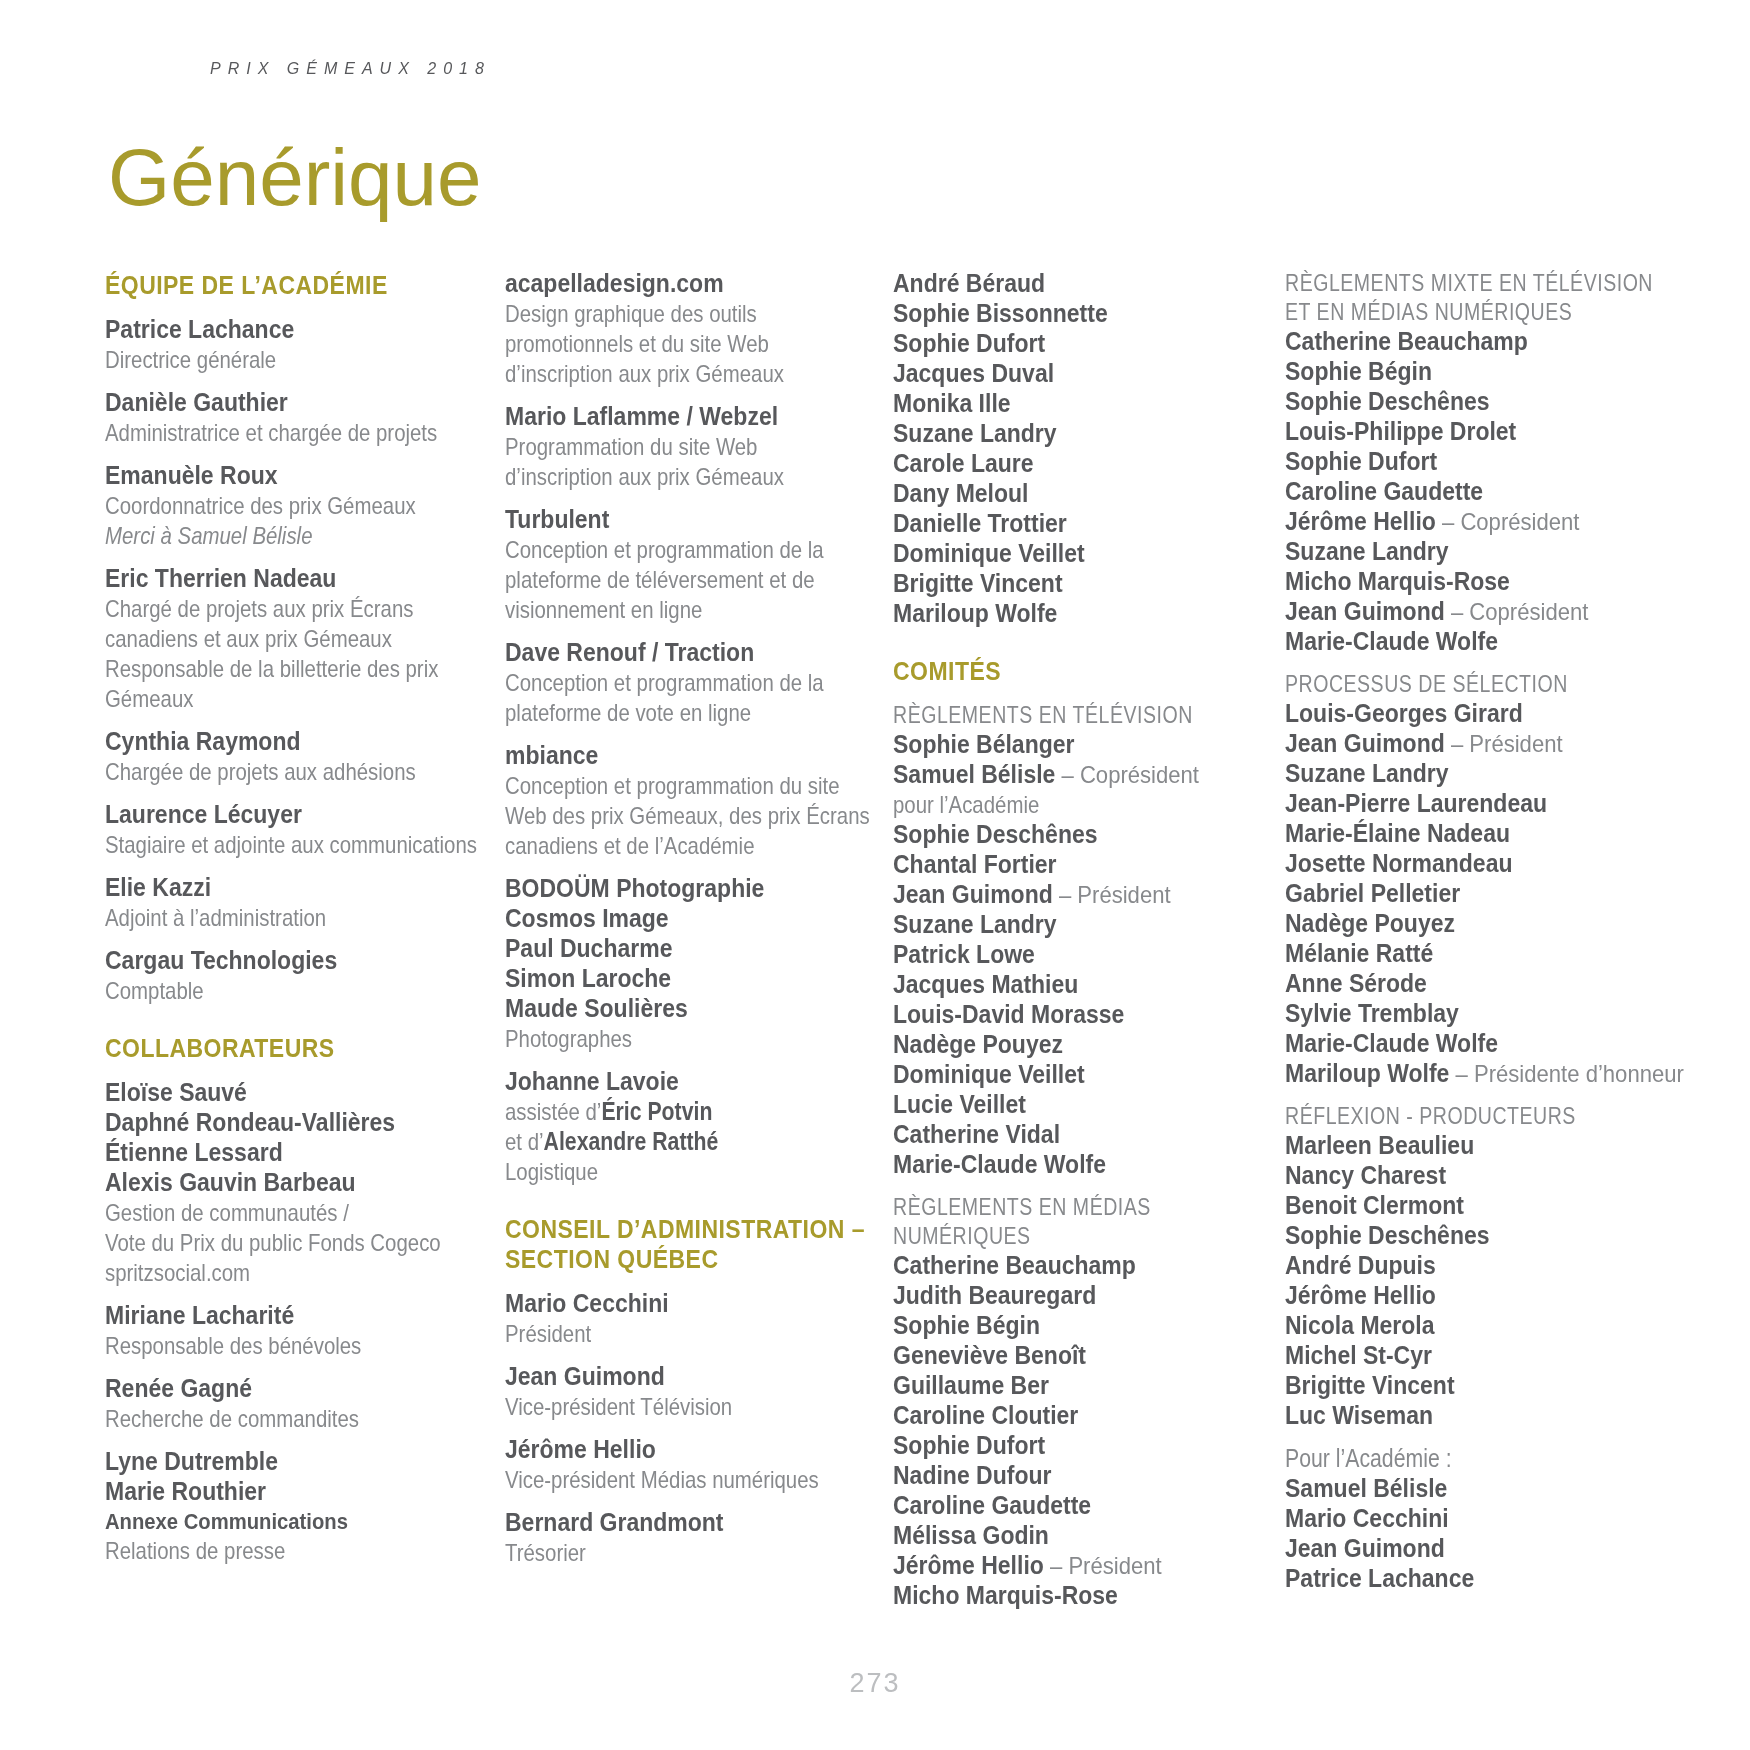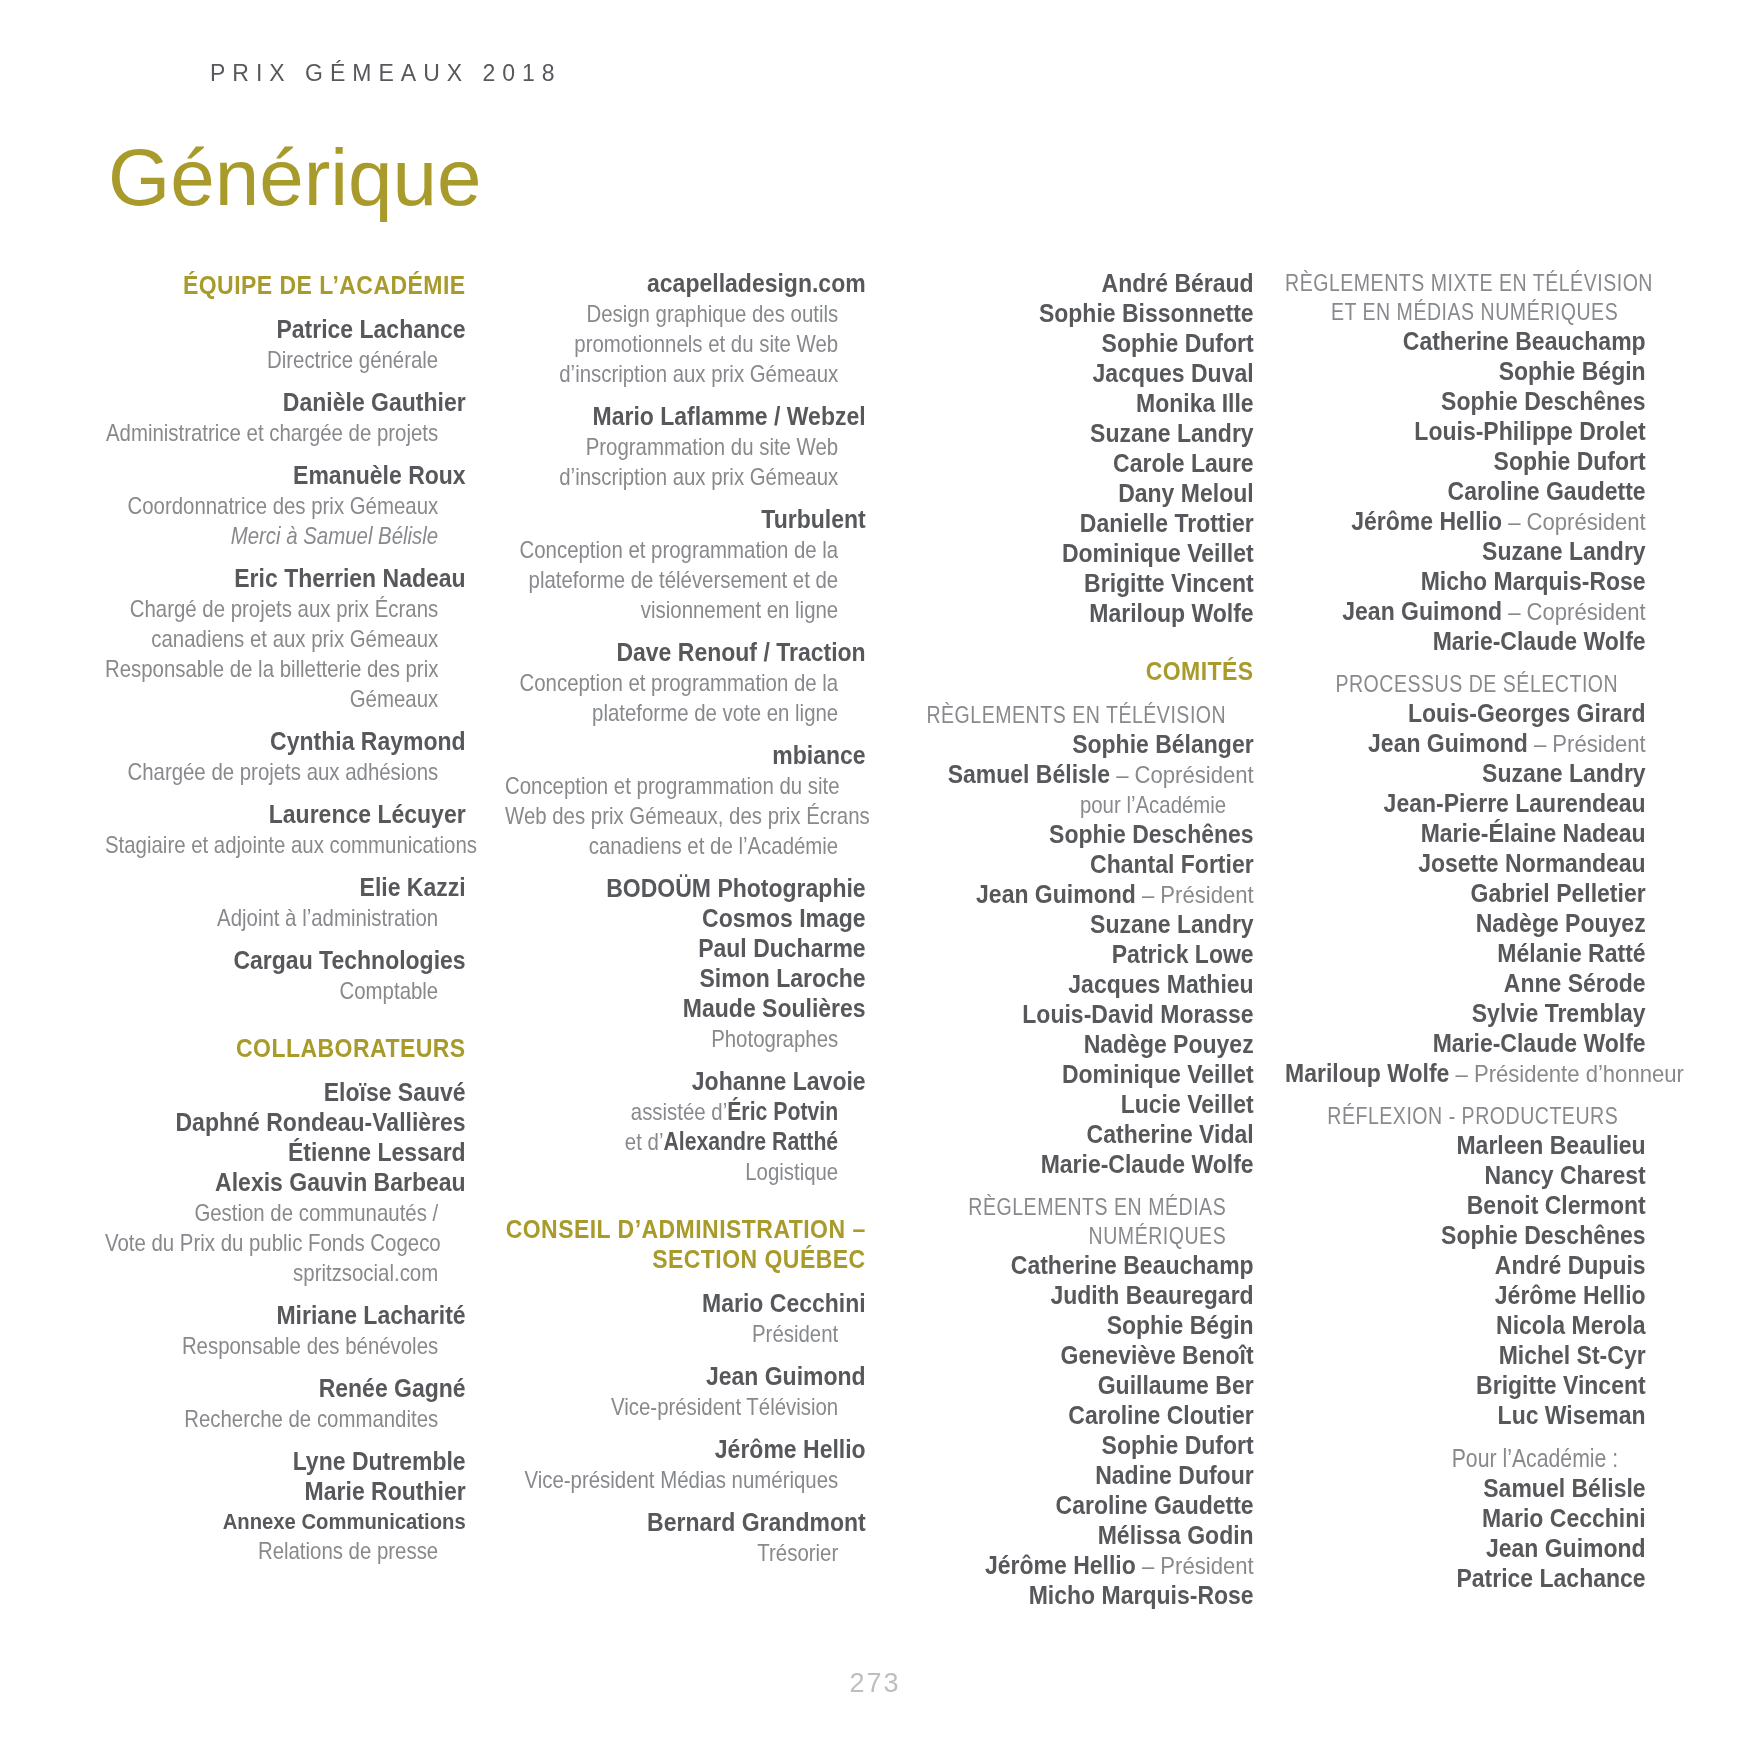--- a/index.html
+++ b/index.html
@@ -12,32 +12,32 @@
   html,body{margin:0;padding:0;background:#e8e8e8;}
   .page{
     position:relative;
     width:1750px;height:1750px;
     background:var(--bg);
     font-family:"Liberation Sans", sans-serif;
     overflow:hidden;
   }
   .kicker{
     position:absolute;left:210px;top:60px;
-    font-size:23px;font-weight:400;color:var(--ink);
-    letter-spacing:7px;white-space:nowrap;
+    font-size:16px;font-weight:400;color:var(--ink);
+    letter-spacing:7px;white-space:nowrap;font-style:italic;
   }
   .title{
     position:absolute;left:108px;top:138px;
     font-size:80px;line-height:1;font-weight:400;
     color:var(--accent);white-space:nowrap;
   }
   .col{position:absolute;top:270px;width:392px;}
   .col1{left:105px;} .col2{left:505px;} .col3{left:893px;} .col4{left:1285px;}
 
-  .block{margin:0 0 13px 0;text-align:right;}
+  .block{margin:0 0 13px 0;}
   .block.h{margin:26px 0 16px 0;}
   .block.g{}
   .block:first-child{margin-top:0;}
   .block.h + .block.g{margin-top:12px;}
 
   .line{
     white-space:nowrap;
     line-height:27px;
     transform-origin:0 50%;
   }

